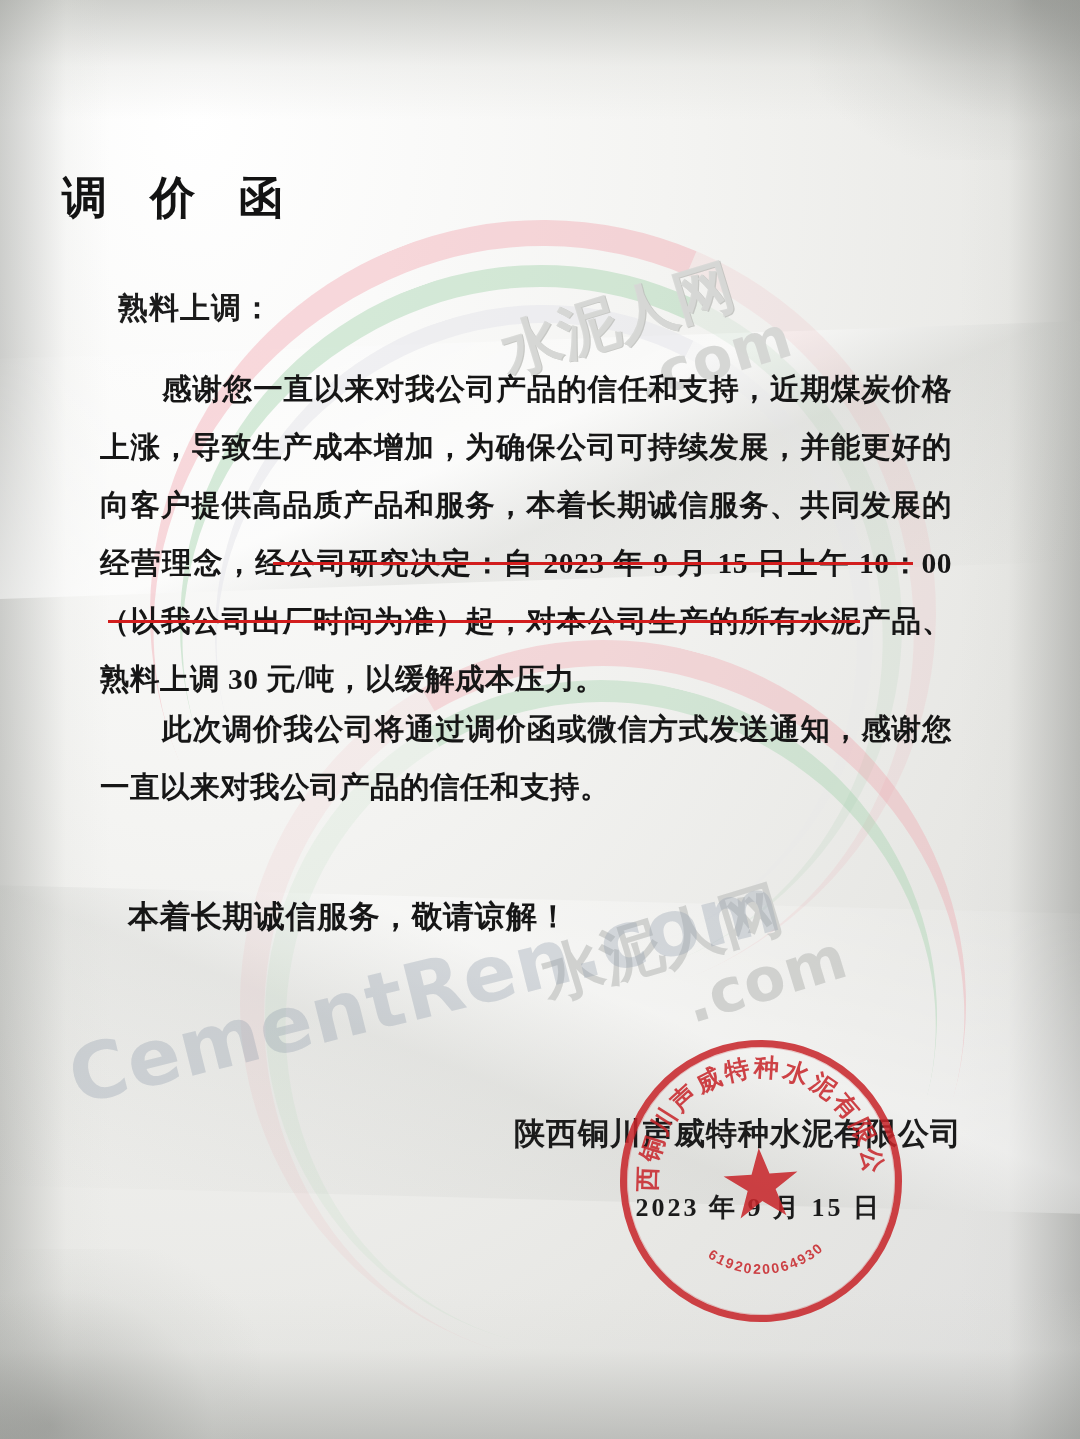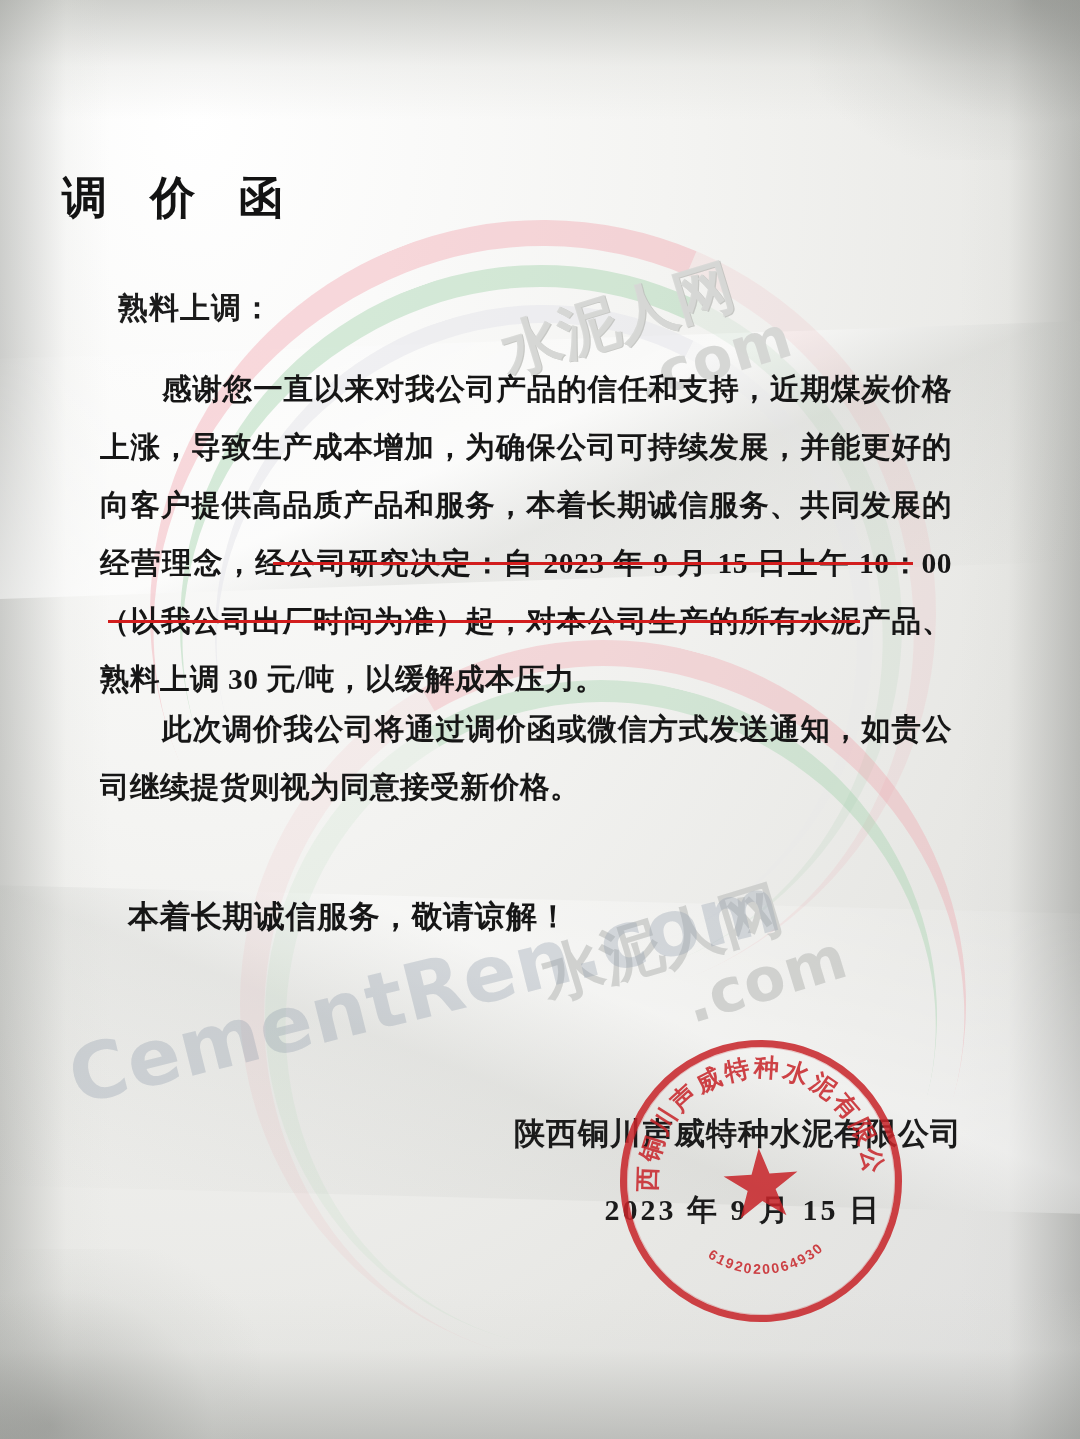--- a/index.html
+++ b/index.html
@@ -238,21 +238,21 @@
     right: 118px;
     font-size: 31px;
     font-weight: 600;
     letter-spacing: 1px;
     white-space: nowrap;
   }
   #sign-date {
     position: absolute;
     top: 1190px;
     right: 198px;
-    font-size: 30px;
+    font-size: 26px;
     font-weight: 600;
     letter-spacing: 3px;
     white-space: nowrap;
   }
 
   
   #seal {
     position: absolute;
     left: 620px;
     top: 1040px;
@@ -313,21 +313,21 @@
   <div class="doc">
     <div id="title">调 价 函</div>
 
     <div id="salutation">熟料上调：</div>
 
     <div class="para" id="para-1">感谢您一直以来对我公司产品的信任和支持，近期煤炭价格上涨，导致生产成本增加，为确保公司可持续发展，并能更好的向客户提供高品质产品和服务，本着长期诚信服务、共同发展的经营理念，经公司研究决定：自 2023 年 9 月 15 日上午 10：00（以我公司出厂时间为准）起，对本公司生产的所有水泥产品、熟料上调 30 元/吨，以缓解成本压力。</div>
 
     <div class="underline-1"></div>
     <div class="underline-2"></div>
 
-    <div class="para" id="para-2">此次调价我公司将通过调价函或微信方式发送通知，如贵公司继续提货则视为同意接受新价格。</div>
+    <div class="para" id="para-2">此次调价我公司将通过调价函或微信方式发送通知，感谢您一直以来对我公司产品的信任和支持。</div>
 
     <div class="para" id="para-3">本着长期诚信服务，敬请谅解！</div>
 
     <div id="signature">陕西铜川声威特种水泥有限公司</div>
     <div id="sign-date">2023 年 9 月 15 日</div>
   </div>
 
   <div id="seal">
     <div class="ring"></div>
     <svg viewBox="0 0 282 282">

